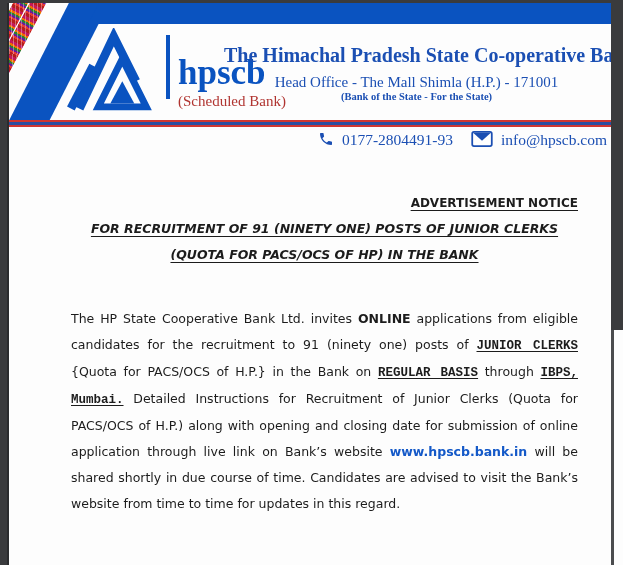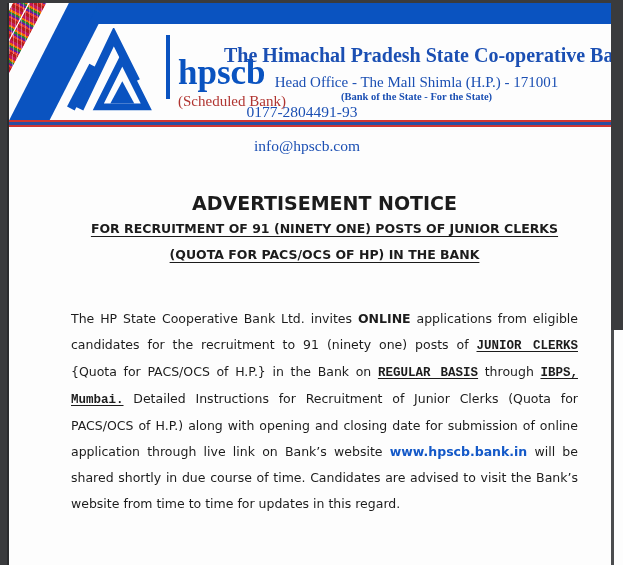--- a/index.html
+++ b/index.html
@@ -53,32 +53,32 @@
   .hdr-name{font-size:20px;font-weight:bold;white-space:nowrap;}
   .hdr-addr{font-size:15px;margin-top:7px;}
   .hdr-tag{font-size:10.5px;font-weight:bold;}
 
   
   .divider{position:absolute;top:120px;left:7px;right:12px;z-index:12;}
   .div-red{height:2px;background:var(--red);}
   .div-blue{height:3px;background:#2a4fa2;}
 
   
-  .contact{position:absolute;top:131px;left:7px;right:16px;height:24px;display:flex;align-items:center;
+  .contact{position:absolute;top:131px;left:7px;right:16px;height:24px;display:flex;
            justify-content:flex-end;gap:8px;z-index:12;font-family:"Liberation Serif",serif;
-           color:var(--hdr-blue);font-size:15.5px;flex-direction:column;}
+           color:var(--hdr-blue);font-size:15.5px;}
   .contact .num{margin-right:10px;}
   .cicon{display:block;}
 
   
   .doc{position:absolute;top:190px;left:71px;width:507px;color:var(--ink);z-index:12;}
-  .doc-title{font-size:19px;font-weight:bold;text-align:center;
+  .doc-title{font-size:12px;font-weight:bold;text-align:right;text-decoration:underline;
              text-underline-offset:3px;line-height:26px;}
   .doc-sub{font-size:12.5px;font-weight:bold;text-align:center;text-decoration:underline;
-           text-underline-offset:3px;line-height:26px;}
+           text-underline-offset:3px;line-height:26px;font-style:italic;}
   .doc-body{margin-top:38px;font-size:12.5px;line-height:26px;text-align:justify;}
   .seg-bold{font-weight:bold;}
   .seg-boldu{font-weight:bold;text-decoration:underline;text-underline-offset:2px;font-family:Liberation Mono, monospace;}
   .seg-link{color:var(--link);font-weight:bold;text-underline-offset:2px;cursor:pointer;}
 </style>
 </head>
 <body>
 
 <div class="page">
 

